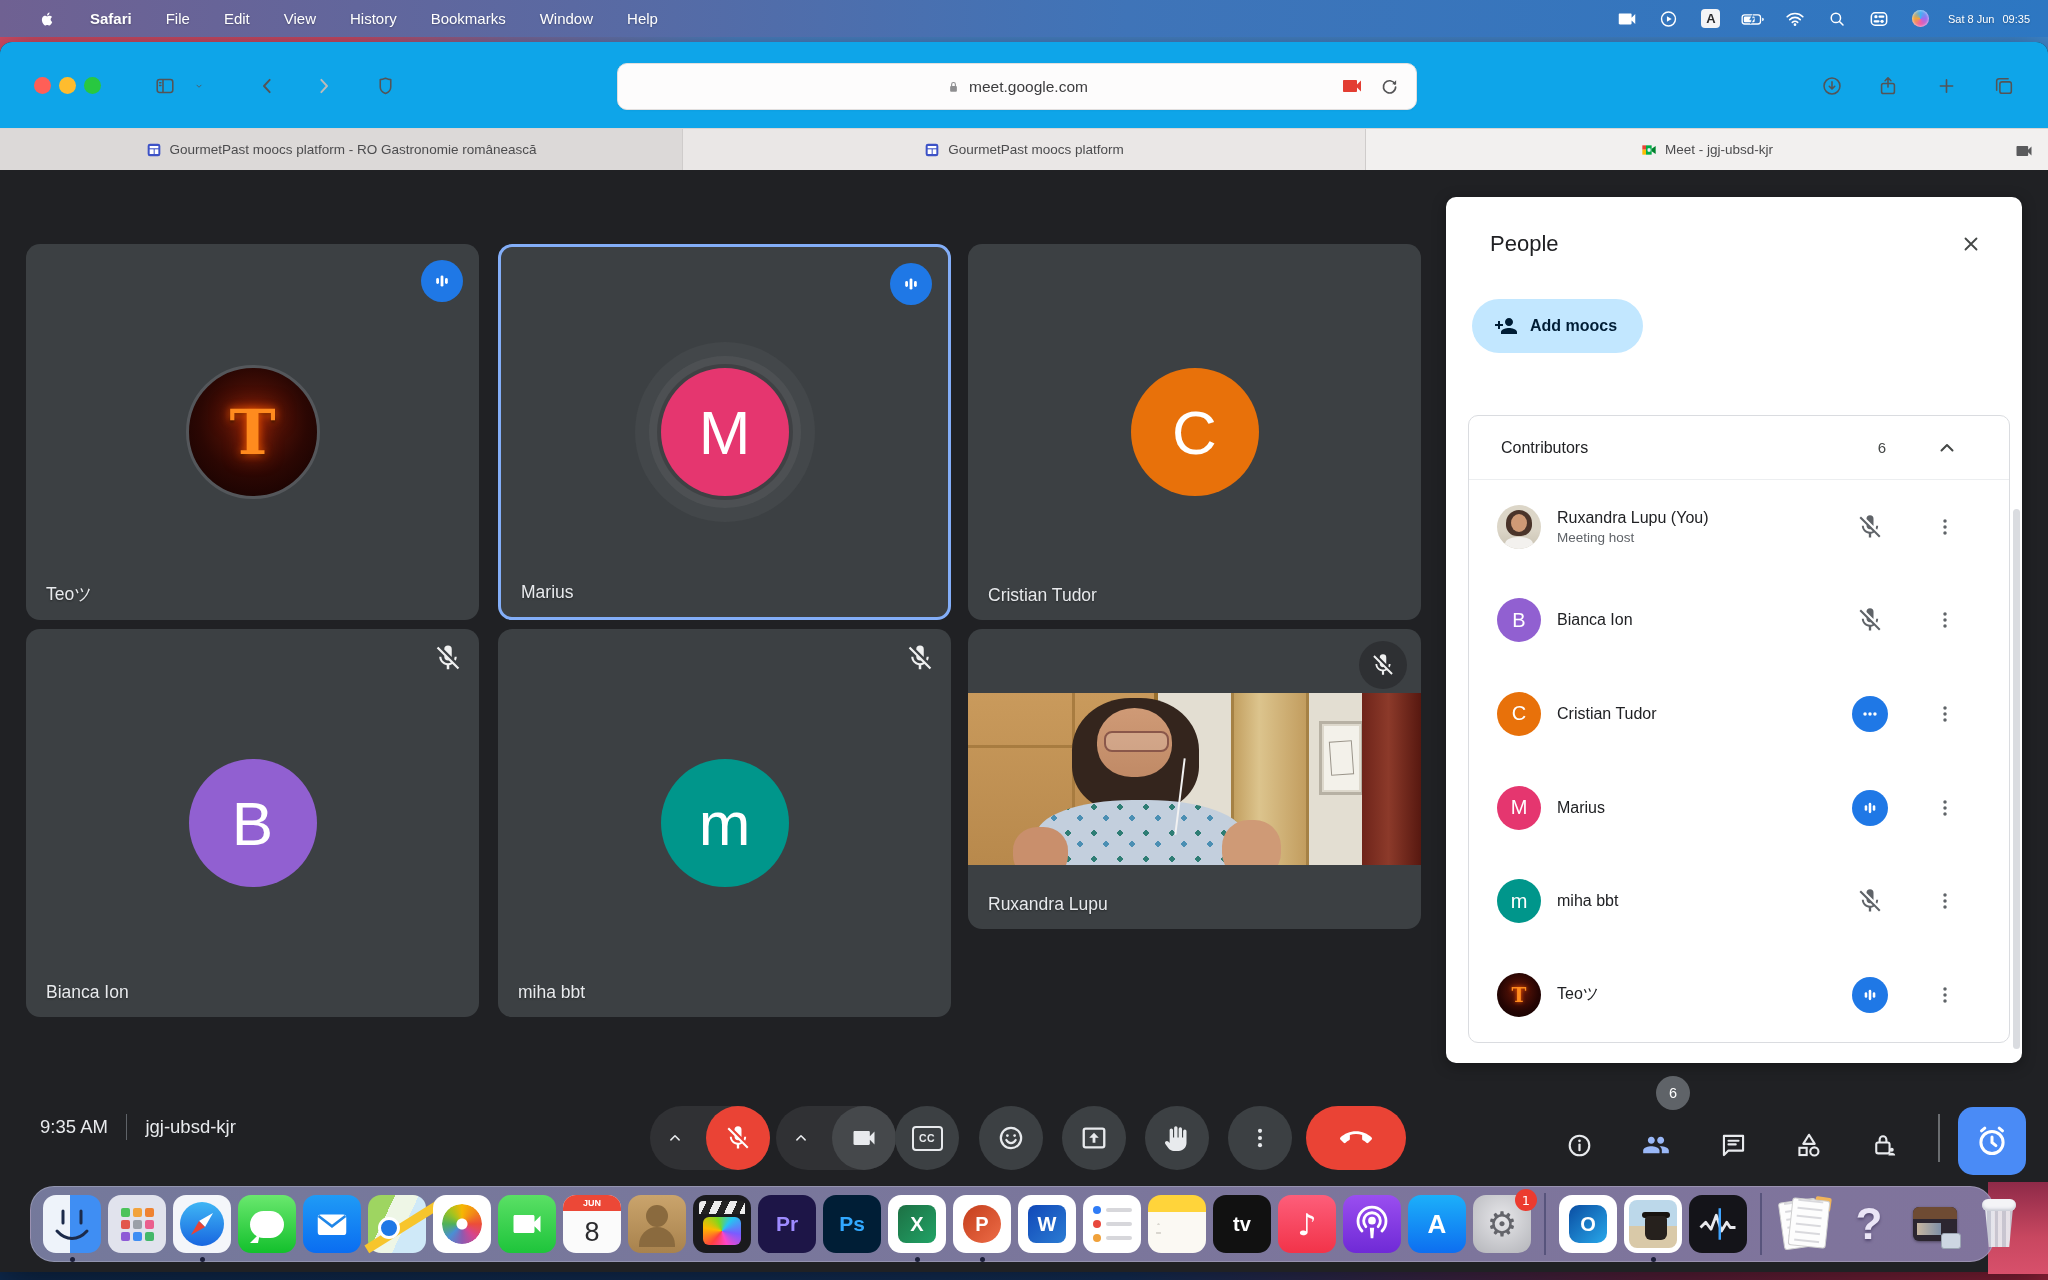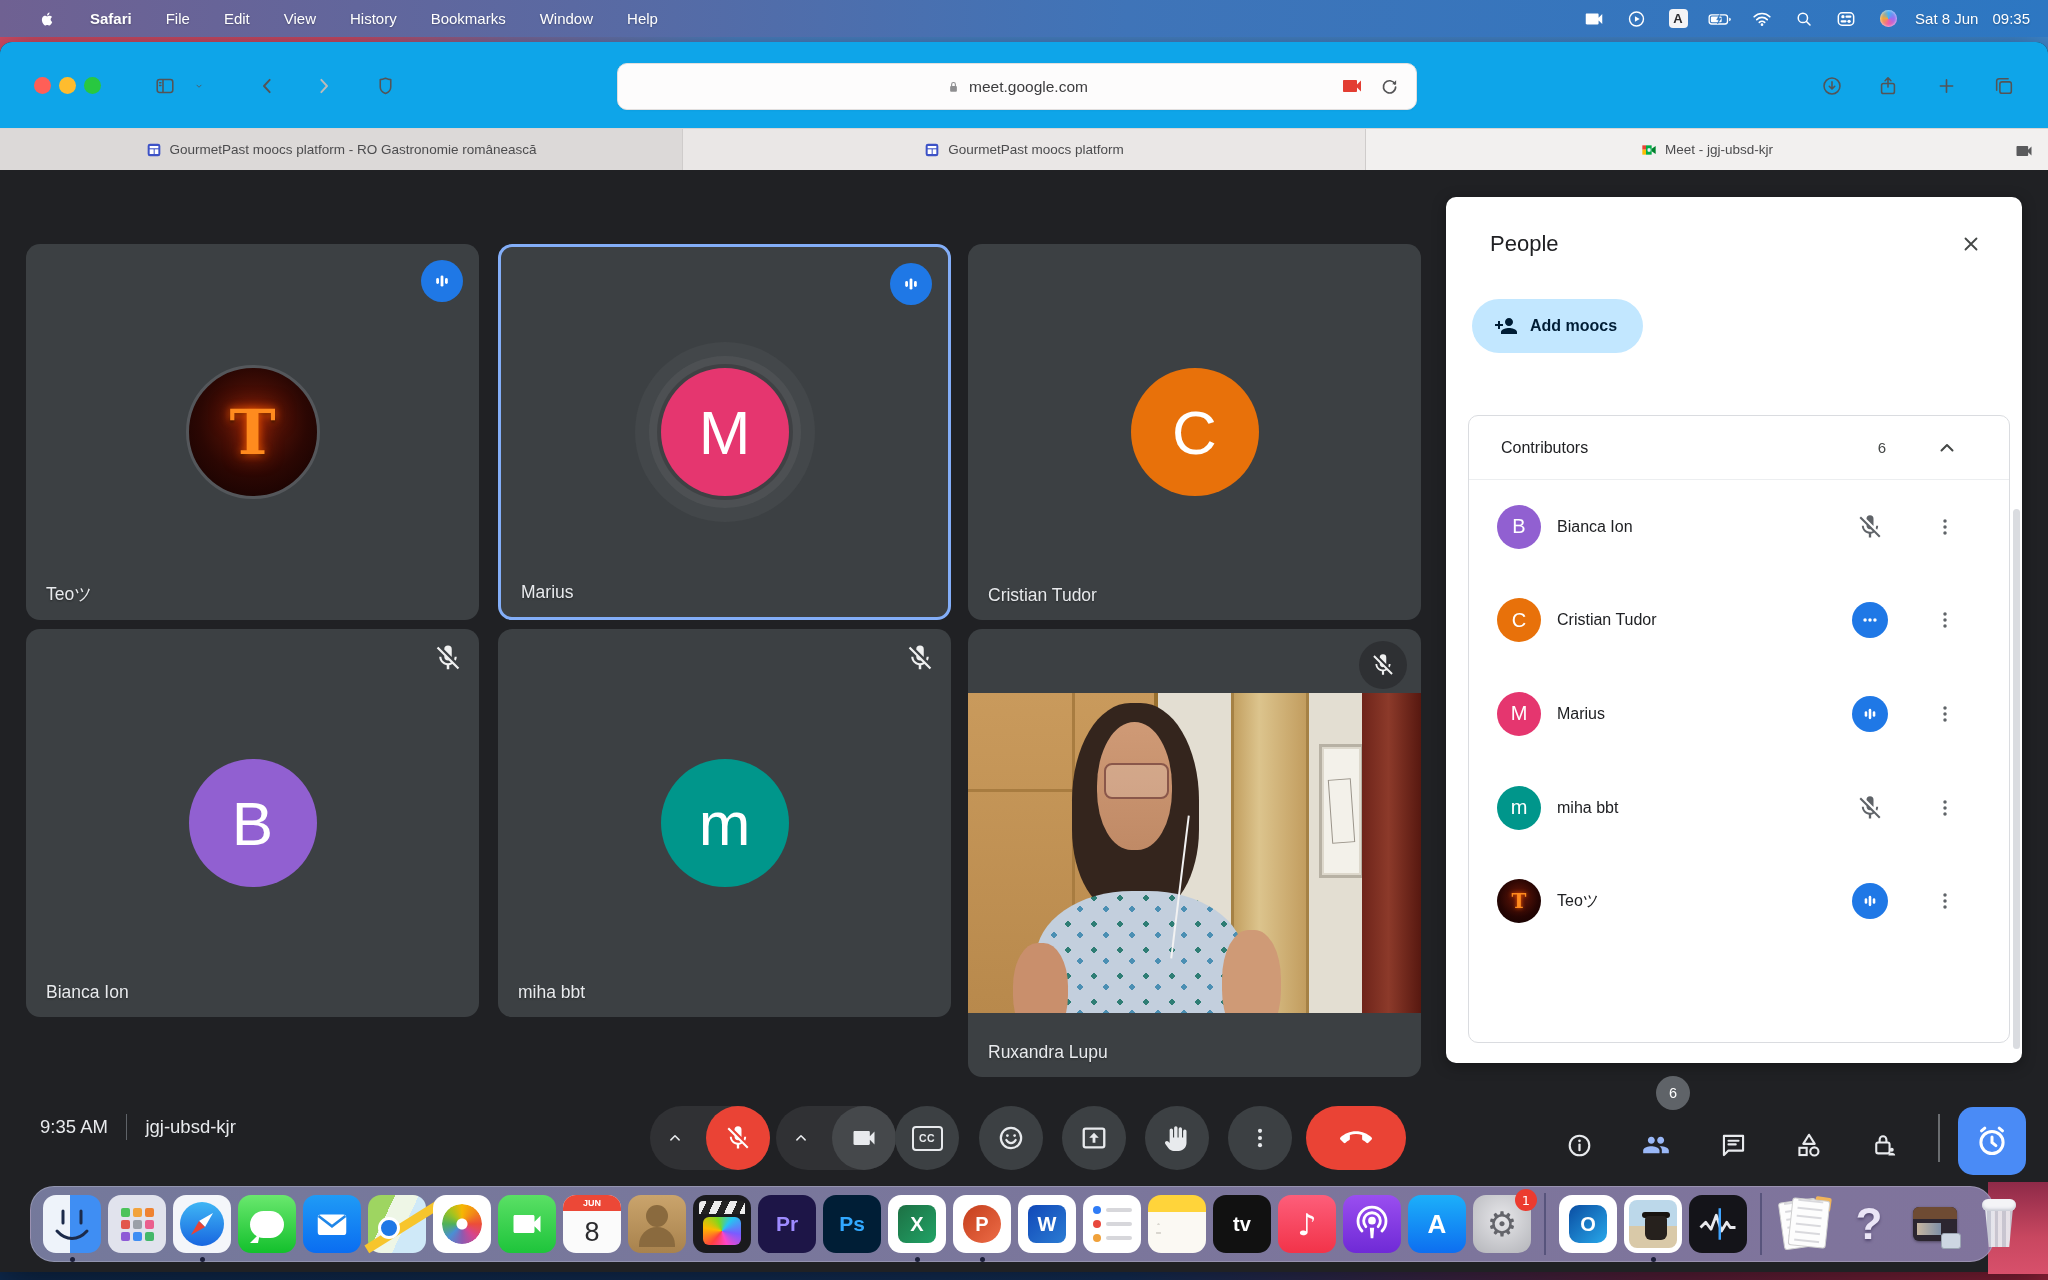--- a/index.html
+++ b/index.html
@@ -15,21 +15,21 @@
   .menubar{position:absolute;top:0;left:0;right:0;height:37px;z-index:50;
     background:linear-gradient(90deg,#6f6192 0%,#5a69a2 28%,#3f74b8 55%,#2d77c2 100%);
     display:flex;align-items:center;color:#fff;font-size:15px;text-shadow:0 1px 2px rgba(0,0,0,.25)}
   .mb-left{display:flex;align-items:center;gap:0;padding-left:22px}
   .mb-item{padding:0 17px;cursor:default;white-space:nowrap}
   .mb-app{font-weight:bold}
   .mb-right{margin-left:auto;display:flex;align-items:center;gap:12px;padding-right:18px}
   .mb-ic{width:30px;height:22px;display:flex;align-items:center;justify-content:center;color:#fff}
   .mb-abox{width:19px;height:19px;border-radius:4px;background:#f4f4f6;color:#2b2b2e;font-size:13px;font-weight:bold;display:flex;align-items:center;justify-content:center;text-shadow:none}
   .mb-siri{width:17px;height:17px;border-radius:50%;background:conic-gradient(#45b1f3,#9b6df2,#ef5da8,#f3a53a,#45b1f3);box-shadow:inset 0 0 3px rgba(255,255,255,.8)}
-  .mb-clock{display:flex;gap:14px;font-size:15px}
+  .mb-clock{display:flex;gap:8px;font-size:11px}
 
   
   .wallstrip{position:absolute;top:36px;left:0;right:0;height:16px;z-index:1;
     background:linear-gradient(90deg,#d04c65 0%,#cb4b67 17%,#7d6a9c 25%,#4b83c6 36%,#3f87cd 100%)}
   .pinkpatch{position:absolute;right:0;top:1182px;width:60px;height:92px;z-index:5;
     background:linear-gradient(180deg,#8e2a48,#c84760 60%,#d8506b)}
 
   
   .window{position:absolute;top:42px;left:0;right:0;height:1230px;z-index:2;
     border-radius:12px 12px 0 0;overflow:hidden;background:#202124;box-shadow:0 8px 40px rgba(0,0,0,.5)}
@@ -626,21 +626,21 @@
           <svg class="i" style="width:30px;height:30px">
             <use href="#s-micoff"></use>
           </svg>
         </span>
       <div class="avatar" style="background:#00968b">
           <span>m</span>
         </div>
       <div class="tile-name">miha bbt</div>
     </div>
 
-    <div class="tile" style="left:968px;top:459px;width:453px;height:448px">
+    <div class="tile" style="left:968px;top:459px;width:453px;height:300px">
       <div class="vid">
         <div class="vp wood">
             <div class="ln1"></div>
             <div class="ln2"></div>
           </div>
         <div class="vp door"></div>
         <div class="vp pic"></div>
         <div class="vp reddoor"></div>
         <div class="vp hair"></div>
         <div class="vp face"></div>
@@ -679,20 +679,41 @@
         <div class="p-chead">
           <span class="lbl">Contributors</span>
           <span class="cnt">6</span>
           <button class="chv">
               <svg class="i">
                 <use href="#s-chevup"></use>
               </svg>
             </button>
         </div>
 
+        <div class="prow">
+          <div class="pav photo">
+              <span class="ph-hair"></span>
+              <span class="ph-face"></span>
+              <span class="ph-top"></span>
+            </div>
+          <div class="pnames">
+            <div class="pname">Ruxandra Lupu (You)</div>
+            <div class="psub">Meeting host</div>
+          </div>
+          <span class="pstat">
+              <svg class="i" style="width:28px;height:28px">
+                <use href="#s-micoff"></use>
+              </svg>
+            </span>
+          <button class="pmenu">
+              <svg class="i" style="width:22px">
+                <use href="#s-dotsv"></use>
+              </svg>
+            </button>
+        </div>
 
         <div class="prow">
           <div class="pav" style="background:#9160d1">
               <span>B</span>
             </div>
           <div class="pnames">
               <div class="pname">Bianca Ion</div>
             </div>
           <span class="pstat">
               <svg class="i" style="width:28px;height:28px">

